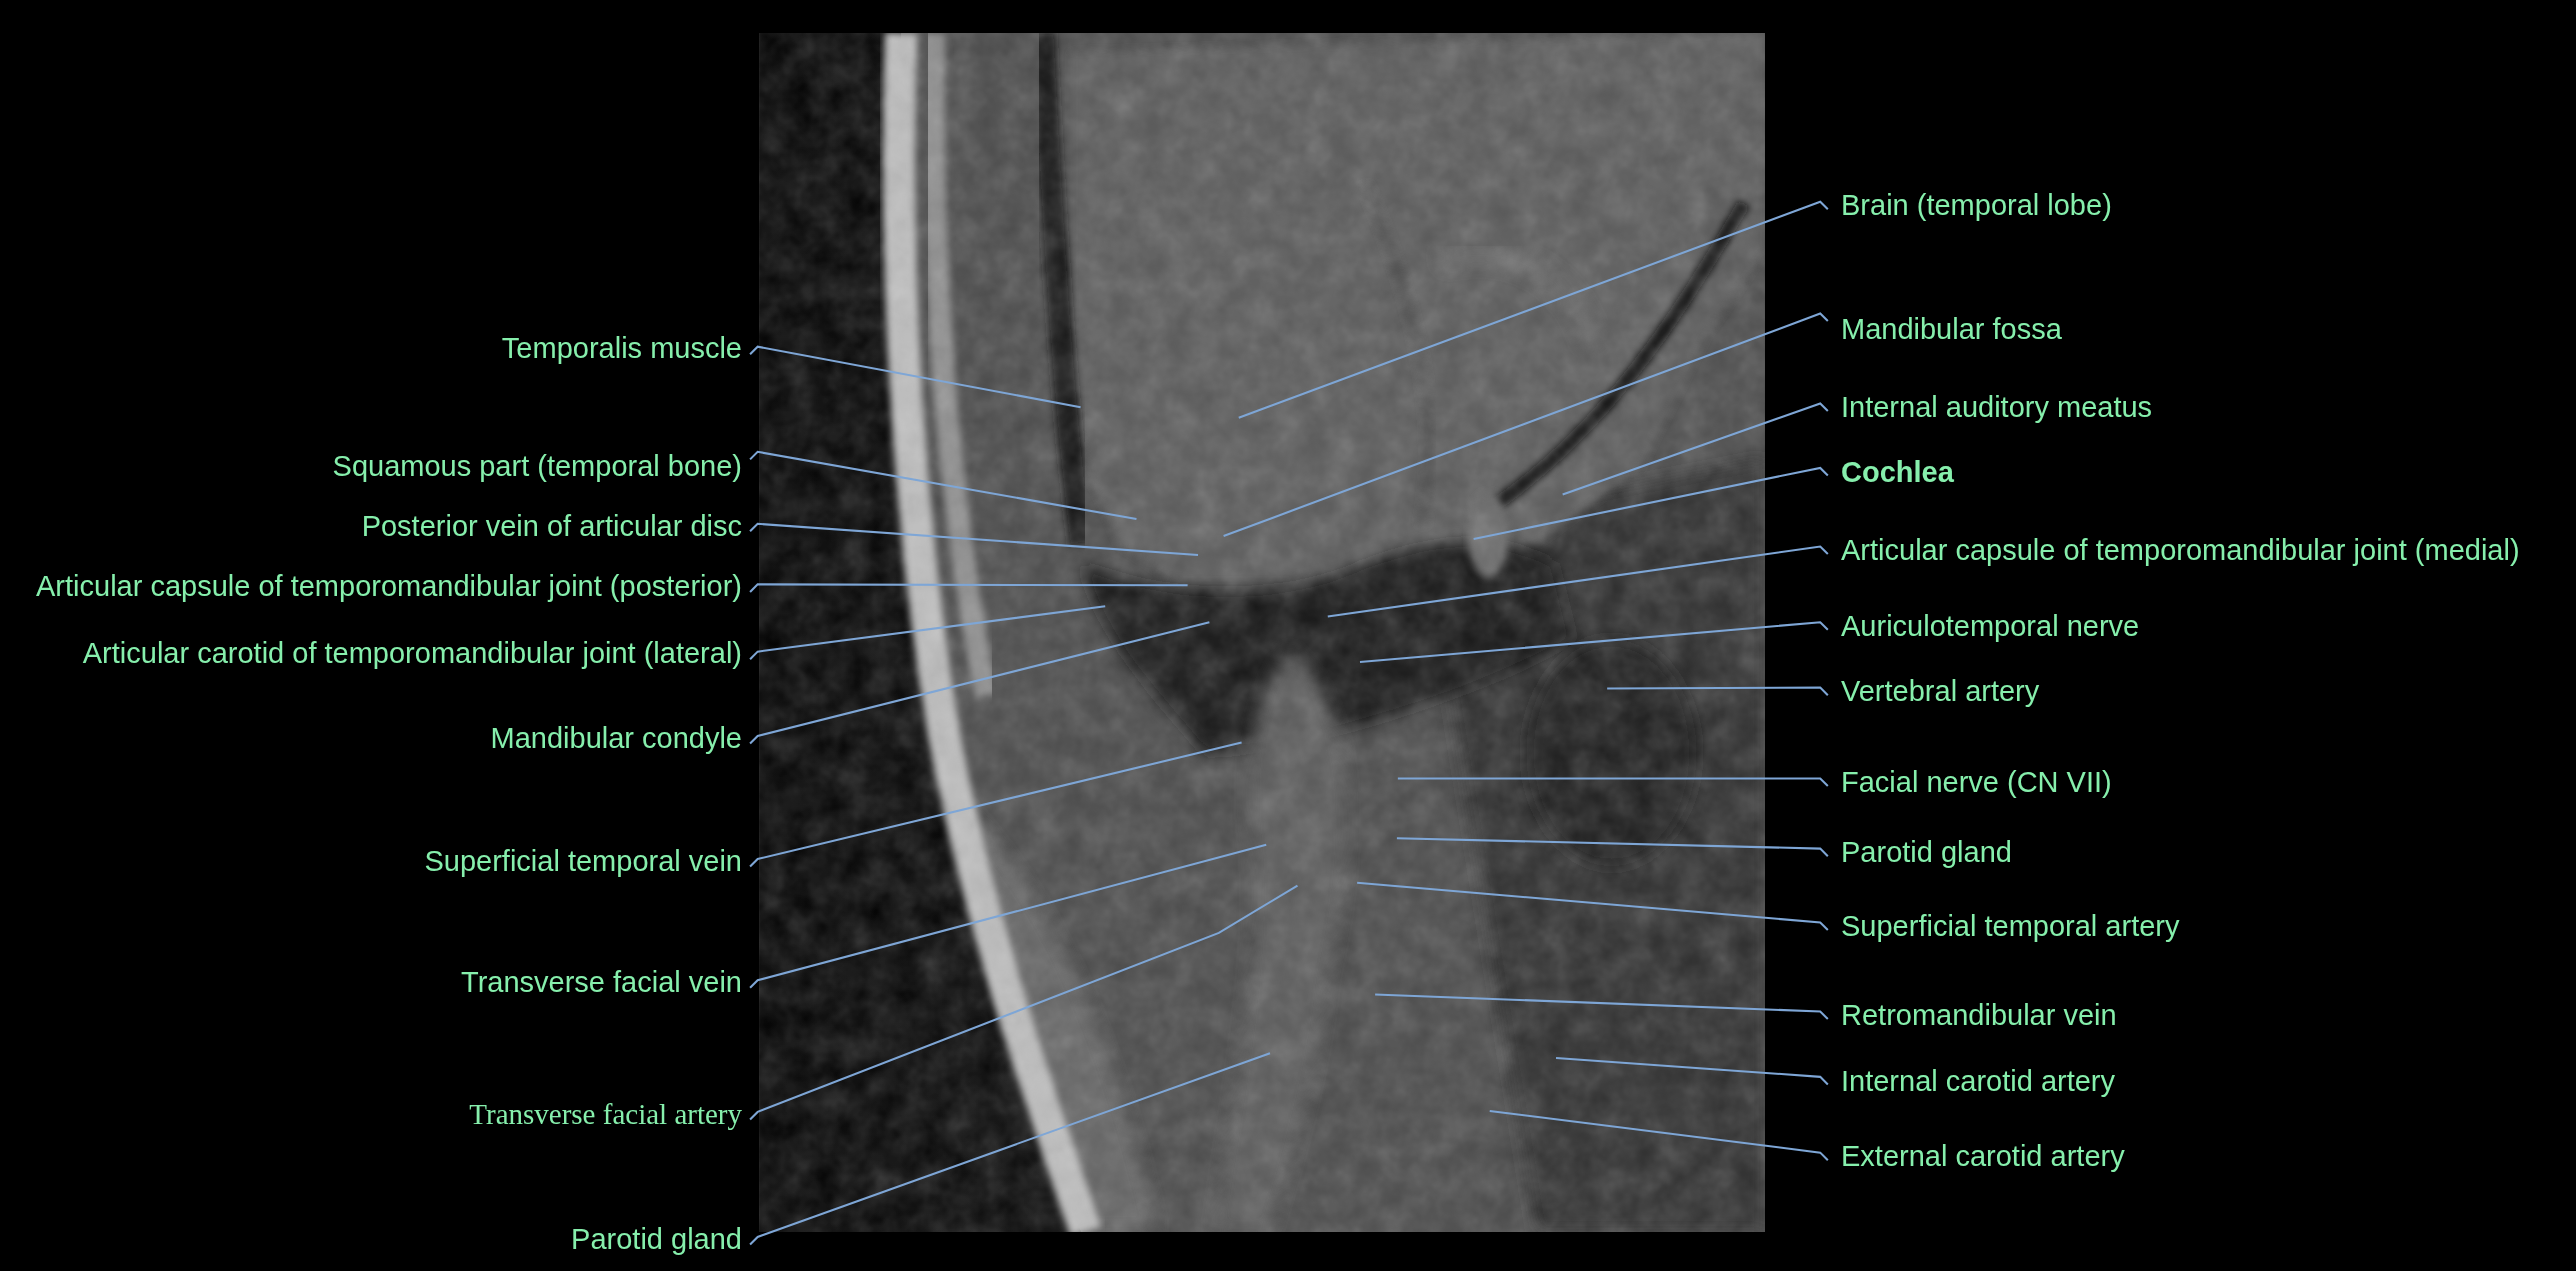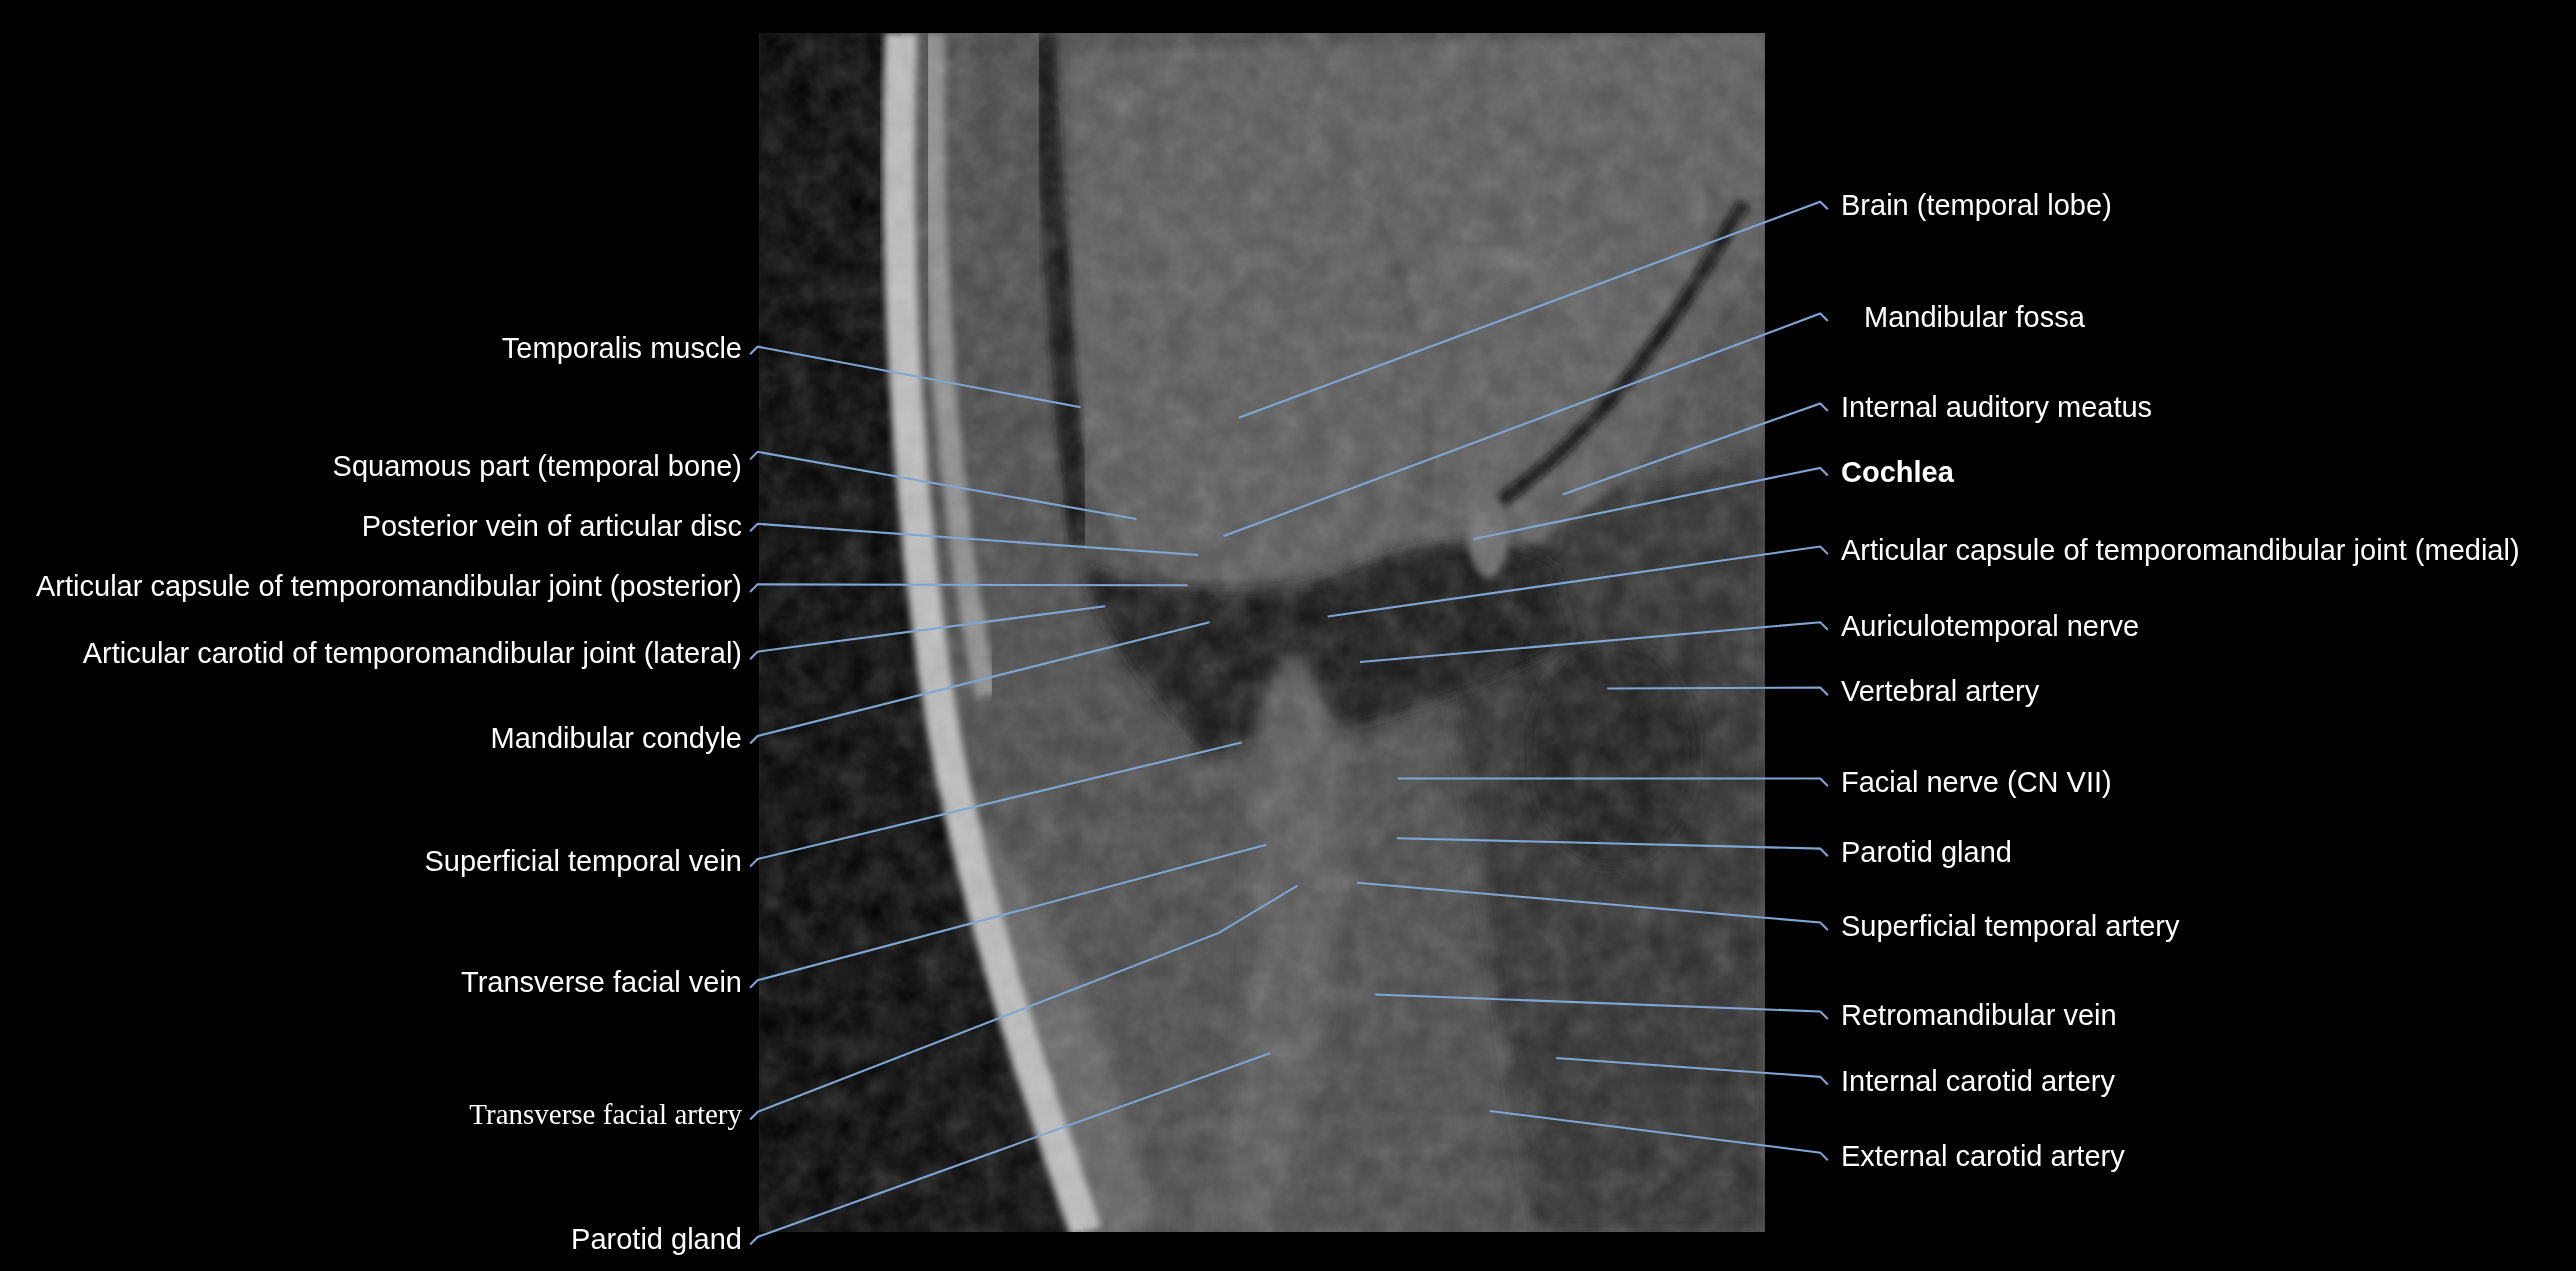--- a/index.html
+++ b/index.html
@@ -2,21 +2,21 @@
 <html style="font-size:15px"><head>
 <meta charset="utf-8">
 <style>
   html, body { margin:0; padding:0; background:#000; }
   body { width:2576px; height:1272px; position:relative; overflow:hidden;
          font-family:"Liberation Sans", sans-serif; color:#fff; }
   #mri { position:absolute; left:759px; top:33px; width:1006px; height:1199px;
          overflow:hidden; background:#3a3a3a; }
   #mri svg { display:block; }
   #overlay { position:absolute; left:0; top:0; width:2576px; height:1272px; pointer-events:none; }
-  .label { position:absolute; font-size:29px; line-height:34px; white-space:nowrap; color:#ffffff; }
+  .label { position:absolute; font-size:29px; line-height:34px; white-space:nowrap; color:#86efac; }
   .label.left { text-align:right; }
   .label.right { text-align:left; }
 </style>
 </head>
 <body>
 
 <div id="mri">
   <svg width="1006" height="1199" viewBox="0 0 1062 1266">
     <defs>
       <filter id="blur8">
@@ -103,21 +103,21 @@
     <div class="label left" style="right: 1834px; top: 569px;">Articular capsule of temporomandibular joint (posterior)</div>
     <div class="label left" style="right: 1834px; top: 636px;">Articular carotid of temporomandibular joint (lateral)</div>
     <div class="label left" style="right: 1834px; top: 721px;">Mandibular condyle</div>
     <div class="label left" style="right: 1834px; top: 844px;">Superficial temporal vein</div>
     <div class="label left" style="right: 1834px; top: 965px;">Transverse facial vein</div>
     <div class="label left" style="right: 1834px; top: 1097px; font-family: Liberation Serif, serif;">Transverse facial artery</div>
     <div class="label left" style="right: 1834px; top: 1222px;">Parotid gland</div>
   </div>
 <div id="labels-right">
     <div class="label right" style="left: 1841px; top: 188px;">Brain (temporal lobe)</div>
-    <div class="label right" style="left: 1841px; top: 300px; margin-left: 23px;">Mandibular fossa</div>
+    <div class="label right" style="left: 1841px; top: 312px;">Mandibular fossa</div>
     <div class="label right" style="left: 1841px; top: 390px;">Internal auditory meatus</div>
     <div class="label right" style="left: 1841px; top: 455px; font-weight: bold;">Cochlea</div>
     <div class="label right" style="left: 1841px; top: 533px;">Articular capsule of temporomandibular joint (medial)</div>
     <div class="label right" style="left: 1841px; top: 609px;">Auriculotemporal nerve</div>
     <div class="label right" style="left: 1841px; top: 674px;">Vertebral artery</div>
     <div class="label right" style="left: 1841px; top: 765px; text-align: center;">Facial nerve (CN VII)</div>
     <div class="label right" style="left: 1841px; top: 835px;">Parotid gland</div>
     <div class="label right" style="left: 1841px; top: 909px;">Superficial temporal artery</div>
     <div class="label right" style="left: 1841px; top: 998px;">Retromandibular vein</div>
     <div class="label right" style="left: 1841px; top: 1064px;">Internal carotid artery</div>

